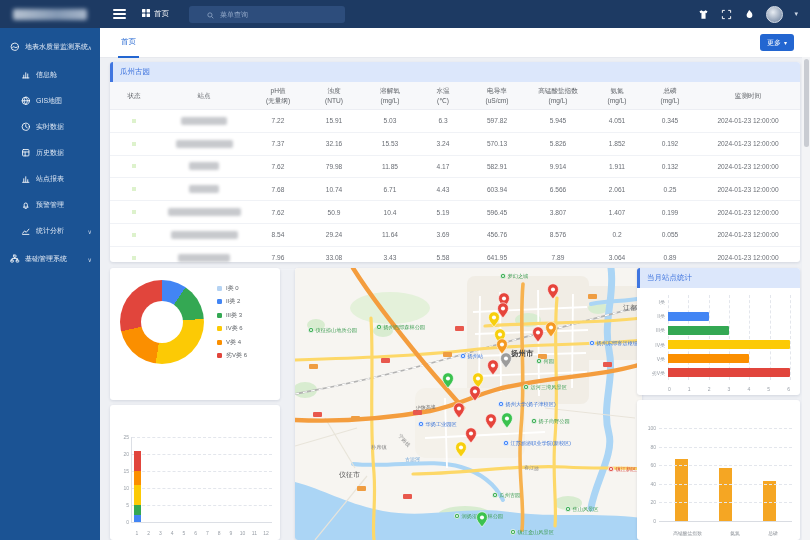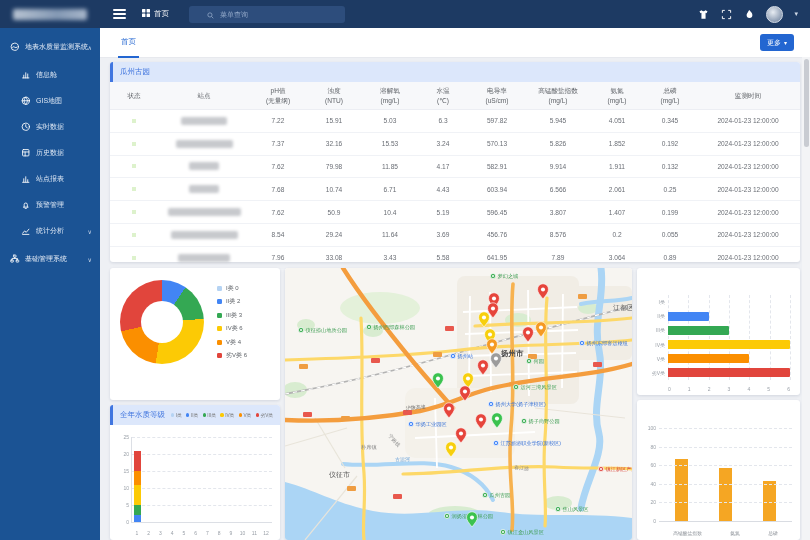--- a/index.html
+++ b/index.html
@@ -36,21 +36,21 @@
   .tab-active{margin-left:18px;height:100%;display:flex;align-items:center;color:#2366d1;font-size:7.5px;border-bottom:2px solid #2366d1;padding:0 3px;cursor:pointer;}
   .more-btn{margin-left:auto;margin-right:16px;background:#2366d1;color:#fff;font-size:7px;height:17px;padding:0 7px;border:none;border-radius:3px;display:flex;align-items:center;gap:3px;cursor:pointer;font-family:inherit;}
   .more-btn .caret{font-size:6px;}
   
   .content{position:absolute;left:100px;top:57px;width:710px;bottom:0;background:#eef0f4;}
   .card{position:absolute;background:#fff;border-radius:3px;box-shadow:0 1px 3px rgba(15,35,80,.12);}
   .panel-hd{height:20px;background:#dce7fb;border-left:3px solid #4076e0;display:flex;align-items:center;padding:0 7px;font-size:7.5px;color:#3f74de;border-radius:3px 3px 0 0;}
   #card-table{left:10px;top:5px;width:690px;height:200px;}
   #card-donut{left:10px;top:211px;width:170px;height:132px;}
   #card-year{left:10px;top:348px;width:170px;height:135px;}
-  #card-map{left:185px;top:211px;width:347px;height:272px;overflow:hidden;}
+  #card-map{left:195px;top:211px;width:347px;height:272px;overflow:hidden;}
   #card-stats{left:537px;top:211px;width:163px;height:127px;}
   #card-exceed{left:537px;top:343px;width:163px;height:140px;}
   
   .t-head{display:flex;align-items:center;background:#f7f8fa;height:27px;border-bottom:1px solid #eceef3;}
   .t-cell{font-size:6.6px;color:#5f6368;text-align:center;line-height:1.4;flex:none;}
   .t-row{display:flex;align-items:center;height:21.8px;border-bottom:1px solid #f0f2f6;}
   .val{font-size:6.6px;color:#6a6e75;text-align:center;flex:none;}
   .dot{width:8px;height:8px;border-radius:50%;margin:0 auto;background:radial-gradient(circle at 35% 30%,#90e457,#45b812);box-shadow:0 0 0 2px #ddf2cc;}
   .redact{display:block;margin:0 auto;height:8px;border-radius:2px;background:#c7c9cd;filter:blur(1.6px);}
   
@@ -423,31 +423,20 @@
           </div>
           <div class="lg-item">
             <span class="lg-dot" style="background:#e1453c"></span>
             <span>劣V类 6</span>
           </div>
         </div>
     </div>
   </div>
 
   <div class="card" id="card-year">
-    <div class="panel-hd">
-      <span>全年水质等级</span>
-      <div class="yr-legend" id="yr-legend">
-          <span class="yl"><span class="yld" style="background:#b5d3f3"></span>I类</span>
-          <span class="yl"><span class="yld" style="background:#4285f4"></span>II类</span>
-          <span class="yl"><span class="yld" style="background:#34a853"></span>III类</span>
-          <span class="yl"><span class="yld" style="background:#fcca05"></span>IV类</span>
-          <span class="yl"><span class="yld" style="background:#fb8f00"></span>V类</span>
-          <span class="yl"><span class="yld" style="background:#e1453c"></span>劣V类</span>
-        </div>
-    </div>
     <div class="plot-year" id="yr-plot">
         <span class="ytick" style="top: 100%;">0</span>
         <div class="gridh" style="top: 80%;"></div>
         <span class="ytick" style="top: 80%;">5</span>
         <div class="gridh" style="top: 60%;"></div>
         <span class="ytick" style="top: 60%;">10</span>
         <div class="gridh" style="top: 40%;"></div>
         <span class="ytick" style="top: 40%;">15</span>
         <div class="gridh" style="top: 20%;"></div>
         <span class="ytick" style="top: 20%;">20</span>
@@ -685,20 +674,23 @@
           </g>
           <g transform="translate(187,259) scale(0.68)">
             <path d="M0 0 C-4.8 -6.4 -8 -9.6 -8 -14.4 A8 8 0 1 1 8 -14.4 C8 -9.6 4.8 -6.4 0 0 Z" fill="#3bc24f" stroke="#fff" stroke-width="0.9"></path>
             <circle cx="0" cy="-14" r="3" fill="#fff"></circle>
           </g>
         </g>
     </svg>
   </div>
 
   <div class="card" id="card-stats">
+    <div class="panel-hd">
+        <span>当月站点统计</span>
+      </div>
     <div class="hbar-plot">
       <div class="hbar-grid" id="hbar-grid">
           <div class="gridv" style="left: 0%;"></div>
           <div class="gridv" style="left: 16.6667%;"></div>
           <div class="gridv" style="left: 33.3333%;"></div>
           <div class="gridv" style="left: 50%;"></div>
           <div class="gridv" style="left: 66.6667%;"></div>
           <div class="gridv" style="left: 83.3333%;"></div>
           <div class="gridv" style="left: 100%;"></div>
         </div>

